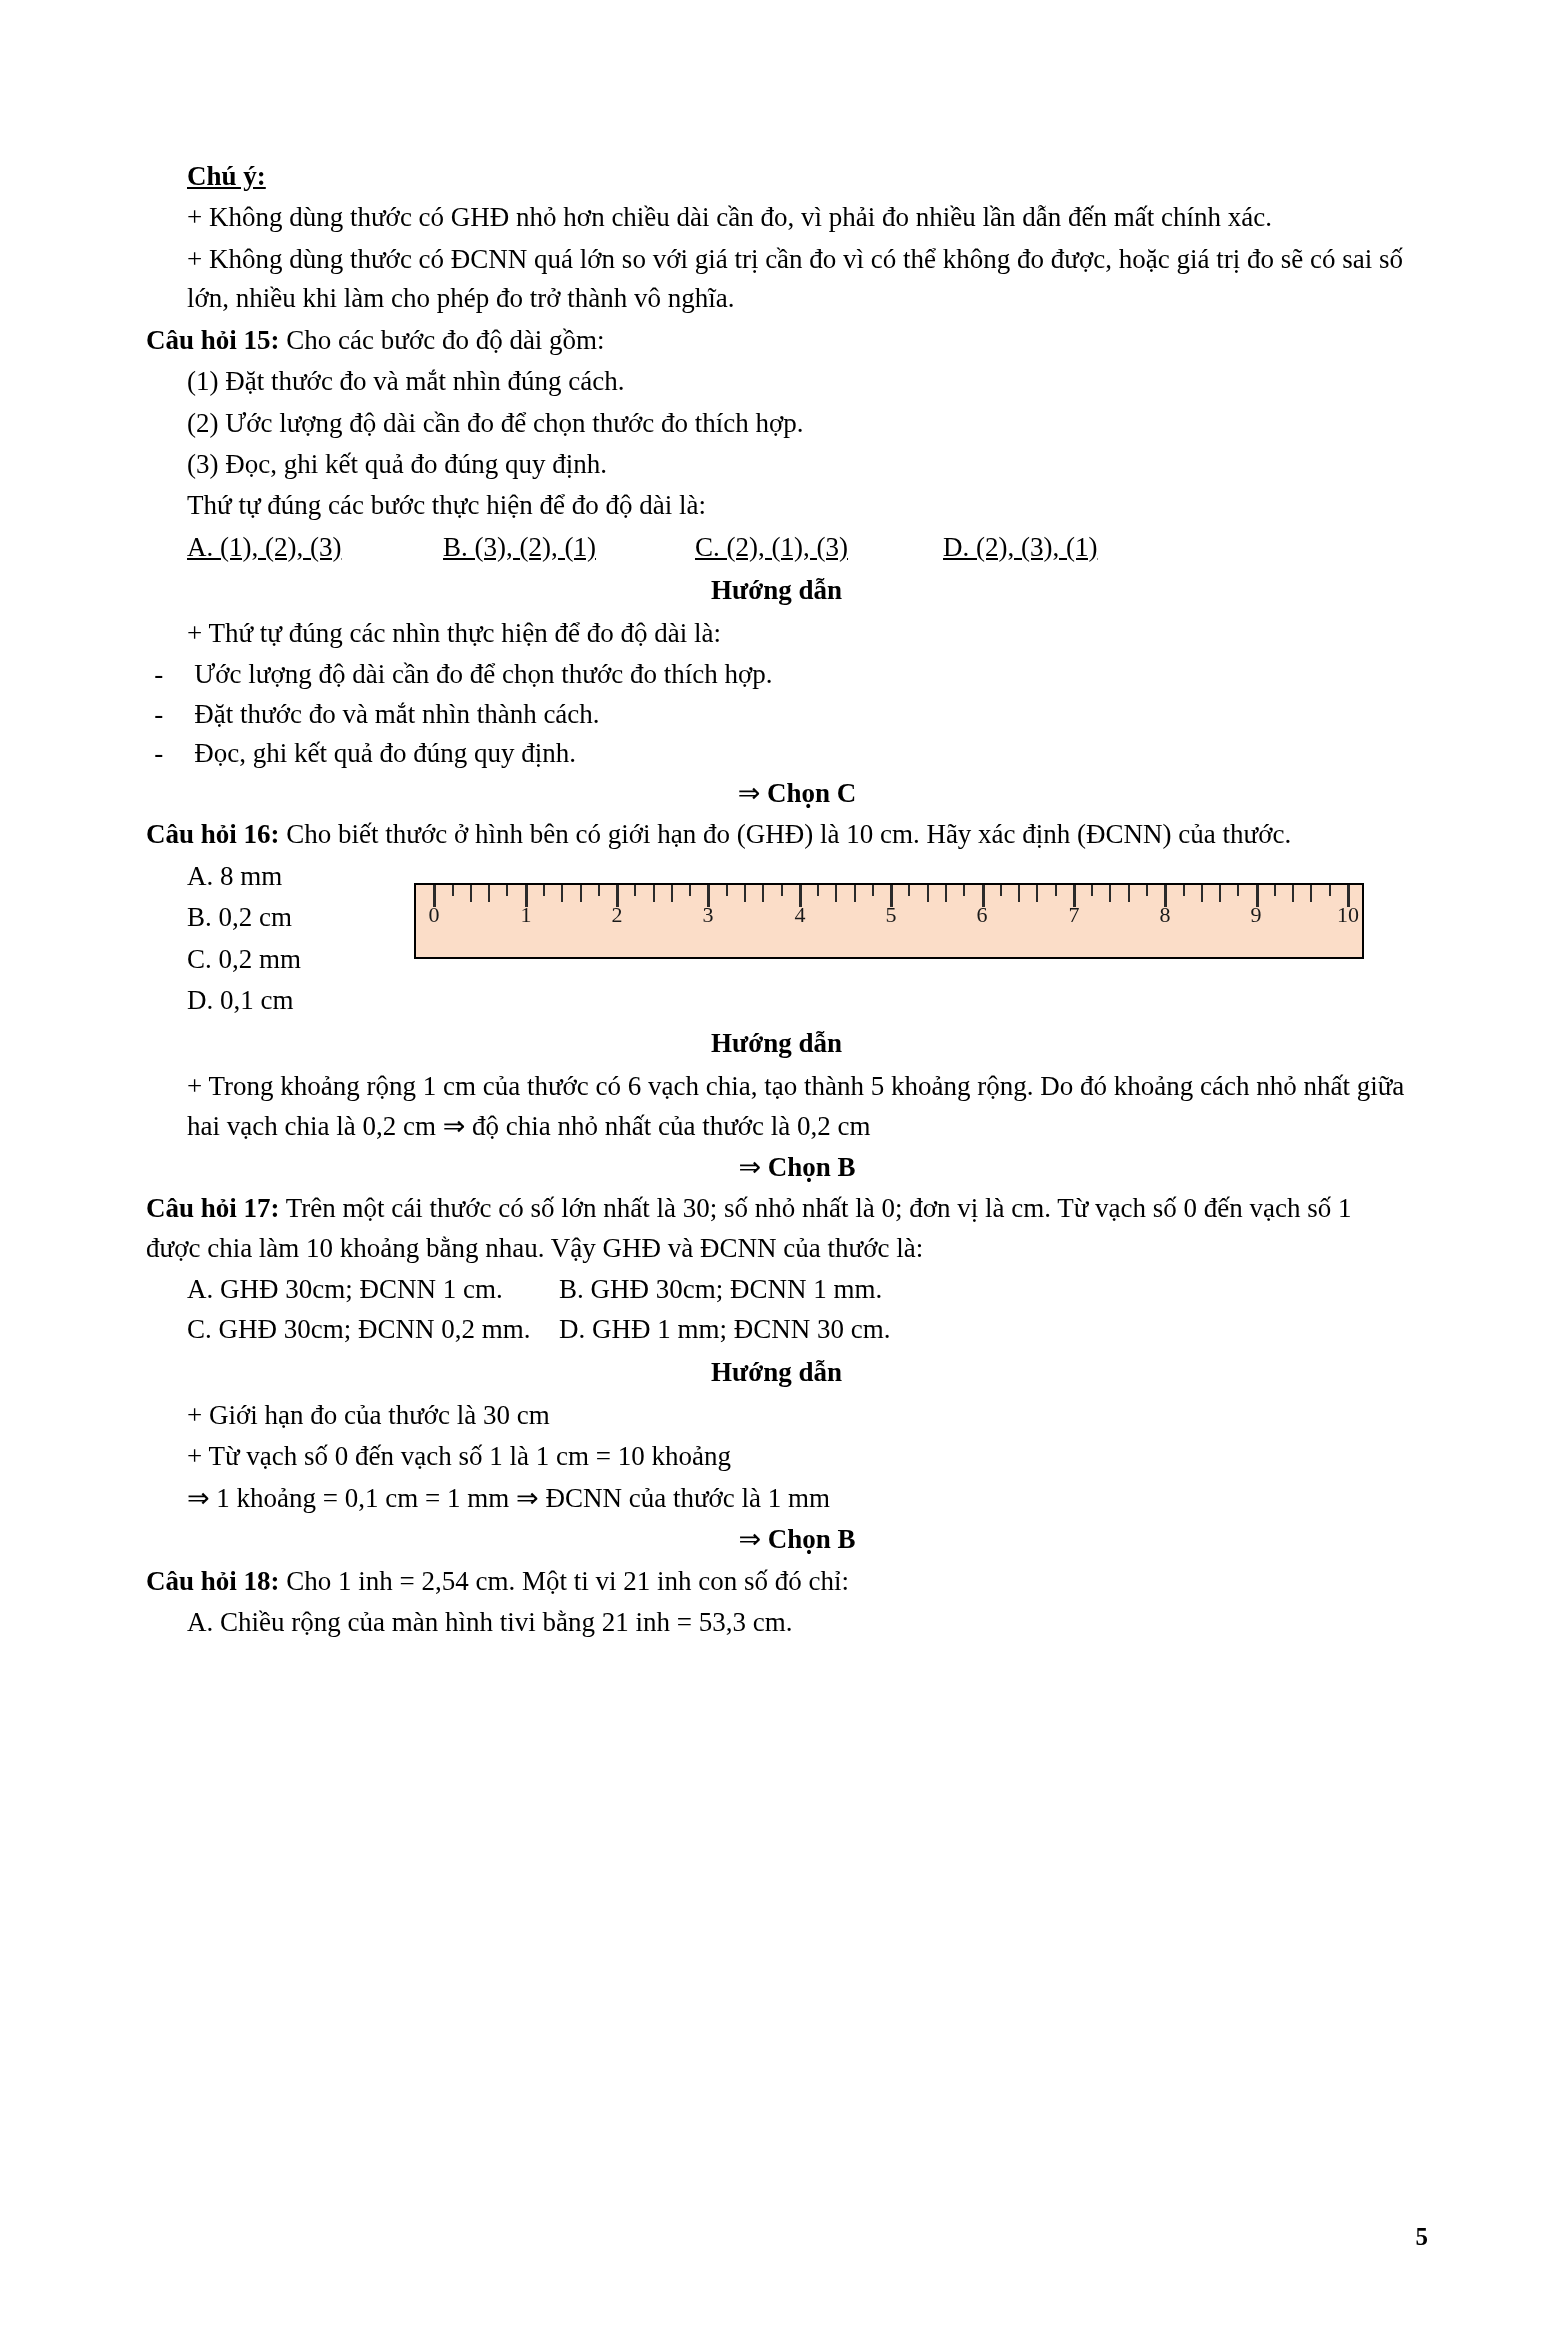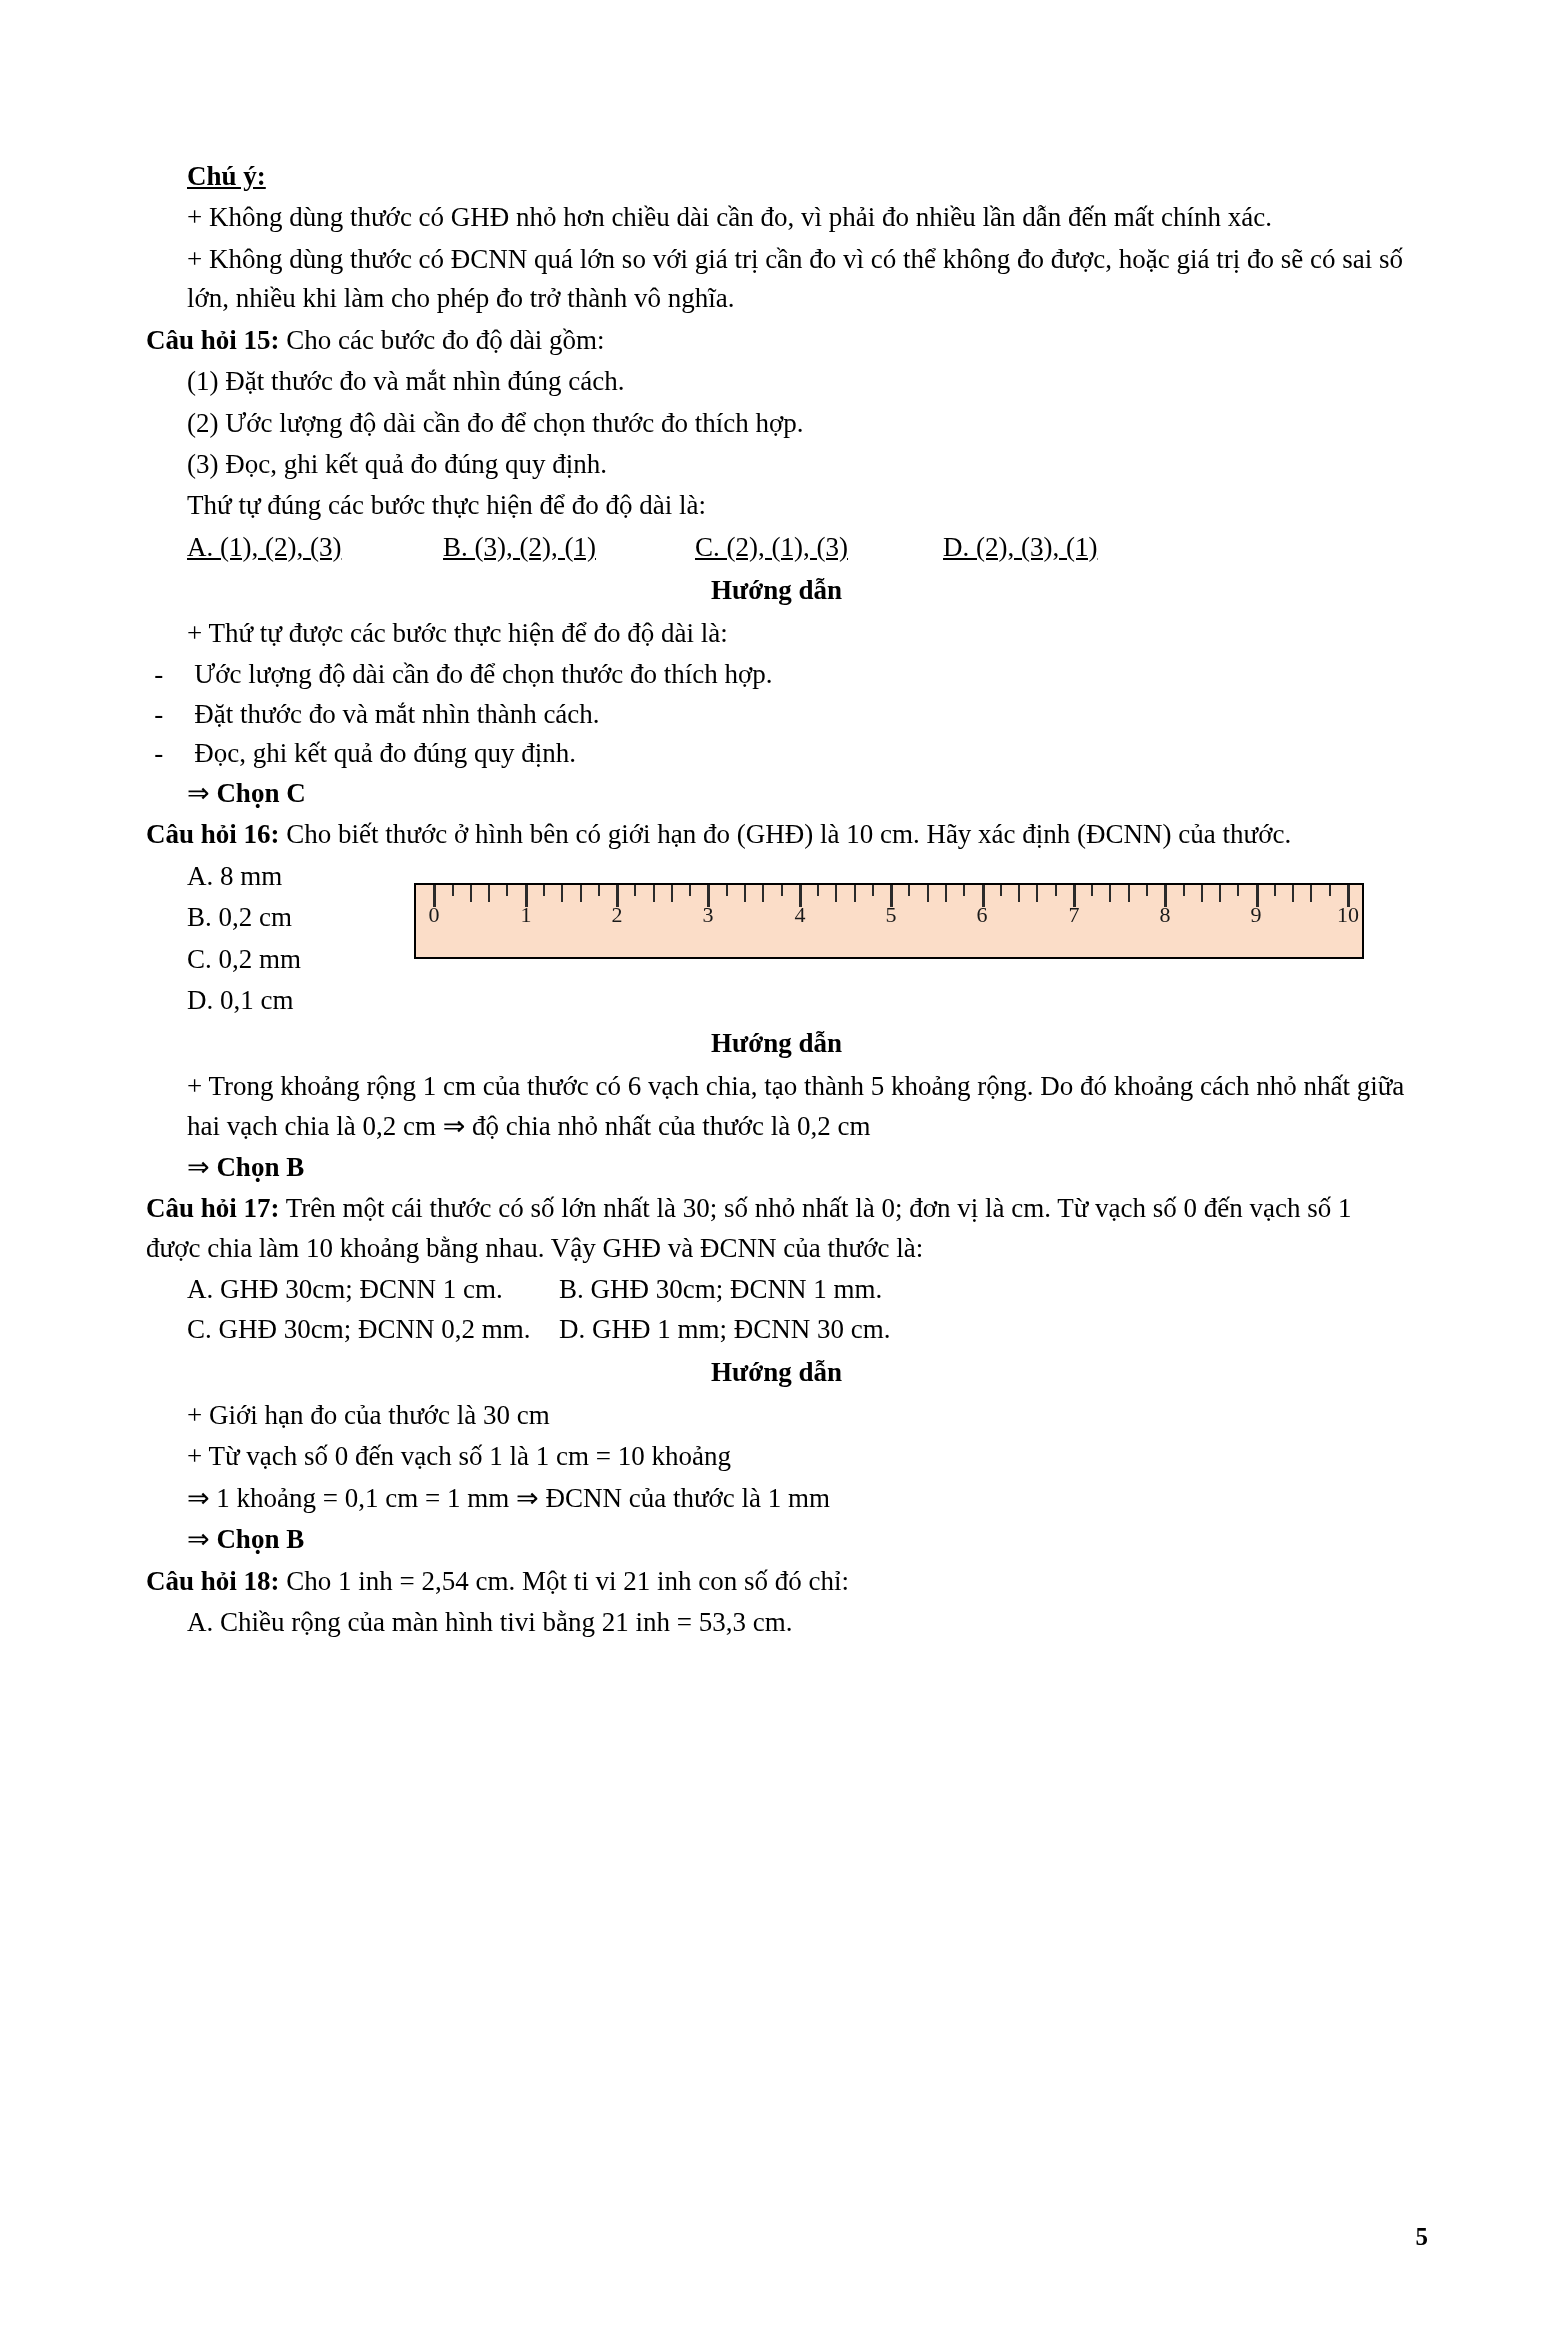--- a/index.html
+++ b/index.html
@@ -58,20 +58,21 @@
   .c2 { width: 252px; }
   .c3 { width: 248px; }
   .two-col {
     display: flex;
     padding-left: 41px;
   }
   .two-col .col1 { width: 372px; }
   .chon {
     padding-left: 41px;
     font-weight: bold;
+    text-align: center;
   }
   .chon .arrow { font-weight: normal; }
   
   .ruler-block {
     position: relative;
     height: 0;
   }
   .ruler-wrap {
     position: absolute;
     left: 268px;
@@ -140,21 +141,21 @@
     <p class="indent">Thứ tự đúng các bước thực hiện để đo độ dài là:</p>
 
     <div class="choices-row">
       <span class="ch c1">A. (1), (2), (3)</span>
       <span class="ch c2">B. (3), (2), (1)</span>
       <span class="ch c3">C. (2), (1), (3)</span>
       <span class="ch">D. (2), (3), (1)</span>
     </div>
 
     <p class="guide">Hướng dẫn</p>
-    <p class="indent">+ Thứ tự được các bước thực hiện để đo độ dài là:</p>
+    <p class="indent">+ Thứ tự đúng các nhìn thực hiện để đo độ dài là:</p>
 
     <div class="dashrow">
       <span class="dash">-</span>
       <span>Ước lượng độ dài cần đo để chọn thước đo thích hợp.</span>
     </div>
     <div class="dashrow">
       <span class="dash">-</span>
       <span>Đặt thước đo và mắt nhìn thành cách.</span>
     </div>
     <div class="dashrow">

